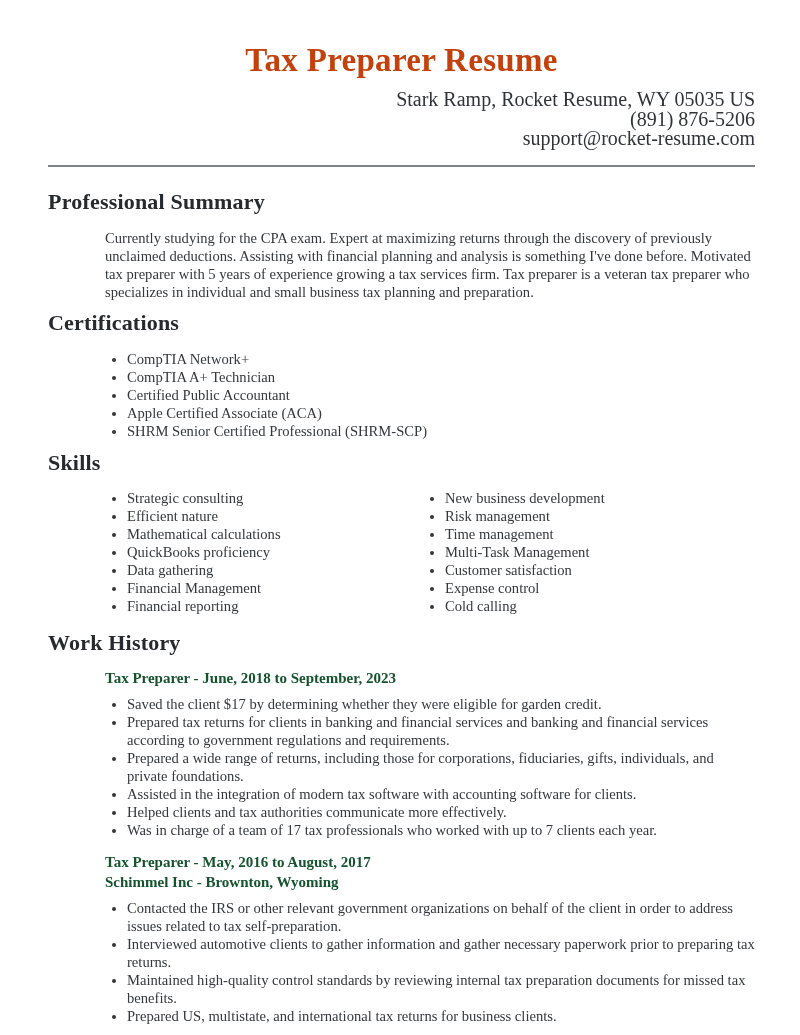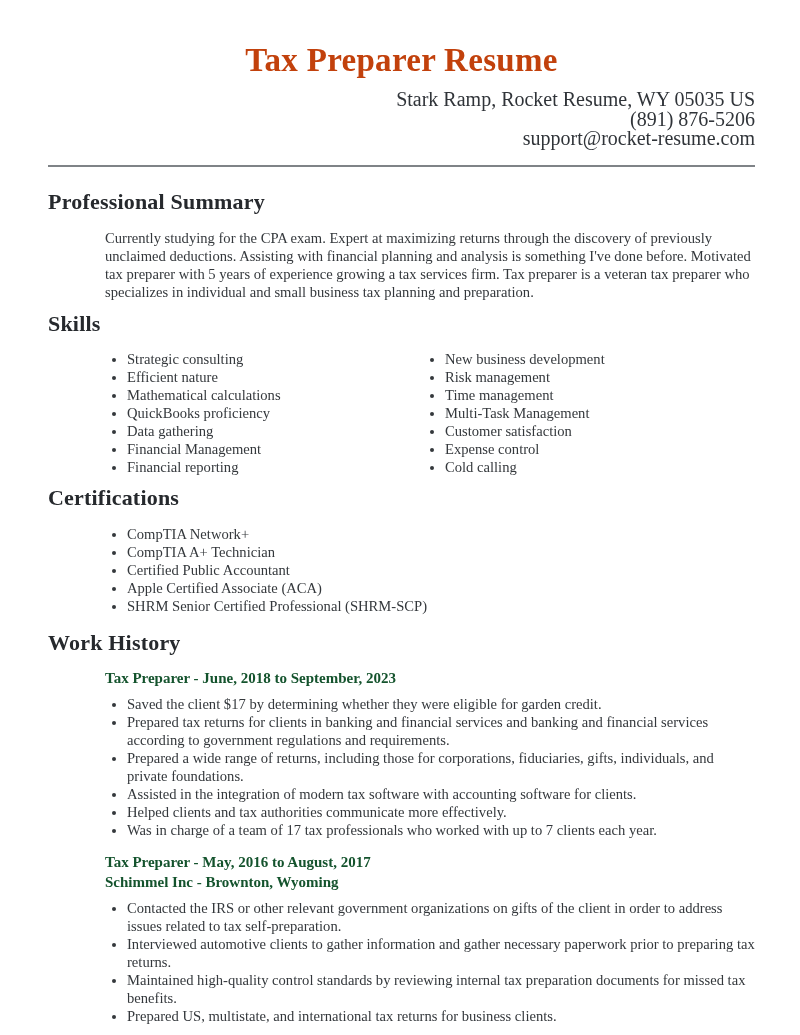--- a/index.html
+++ b/index.html
@@ -112,20 +112,31 @@
       <div class="contact-line">support@rocket-resume.com</div>
     </div>
     <hr class="header-rule">
   </header>
 
   <section id="sec-summary">
     <h2 class="section-heading">Professional Summary</h2>
     <p class="summary-text">Currently studying for the CPA exam. Expert at maximizing returns through the discovery of previously unclaimed deductions. Assisting with financial planning and analysis is something I've done before. Motivated tax preparer with 5 years of experience growing a tax services firm. Tax preparer is a veteran tax preparer who specializes in individual and small business tax planning and preparation.</p>
   </section>
 
+  <section id="sec-cert">
+    <h2 class="section-heading">Certifications</h2>
+    <ul class="cert-list">
+        <li>CompTIA Network+</li>
+        <li>CompTIA A+ Technician</li>
+        <li>Certified Public Accountant</li>
+        <li>Apple Certified Associate (ACA)</li>
+        <li>SHRM Senior Certified Professional (SHRM-SCP)</li>
+      </ul>
+  </section>
+
   <section id="sec-skills">
     <h2 class="section-heading">Skills</h2>
     <div class="skills-cols">
       <ul class="skills-left">
           <li>Strategic consulting</li>
           <li>Efficient nature</li>
           <li>Mathematical calculations</li>
           <li>QuickBooks proficiency</li>
           <li>Data gathering</li>
           <li>Financial Management</li>
@@ -136,51 +147,40 @@
           <li>Risk management</li>
           <li>Time management</li>
           <li>Multi-Task Management</li>
           <li>Customer satisfaction</li>
           <li>Expense control</li>
           <li>Cold calling</li>
         </ul>
     </div>
   </section>
 
-  <section id="sec-cert">
-    <h2 class="section-heading">Certifications</h2>
-    <ul class="cert-list">
-        <li>CompTIA Network+</li>
-        <li>CompTIA A+ Technician</li>
-        <li>Certified Public Accountant</li>
-        <li>Apple Certified Associate (ACA)</li>
-        <li>SHRM Senior Certified Professional (SHRM-SCP)</li>
-      </ul>
-  </section>
-
   <section id="sec-work">
     <h2 class="section-heading">Work History</h2>
 
     <div class="job">
       <div class="job-title">Tax Preparer - June, 2018 to September, 2023</div>
       <ul>
           <li>Saved the client $17 by determining whether they were eligible for garden credit.</li>
           <li>Prepared tax returns for clients in banking and financial services and banking and financial services according to government regulations and requirements.</li>
           <li>Prepared a wide range of returns, including those for corporations, fiduciaries, gifts, individuals, and private foundations.</li>
           <li>Assisted in the integration of modern tax software with accounting software for clients.</li>
           <li>Helped clients and tax authorities communicate more effectively.</li>
           <li>Was in charge of a team of 17 tax professionals who worked with up to 7 clients each year.</li>
         </ul>
     </div>
 
     <div class="job">
       <div class="job-title">Tax Preparer - May, 2016 to August, 2017</div>
       <div class="job-employer">Schimmel Inc - Brownton, Wyoming</div>
       <ul>
-          <li>Contacted the IRS or other relevant government organizations on gifts of the client in order to address issues related to tax self-preparation.</li>
+          <li>Contacted the IRS or other relevant government organizations on behalf of the client in order to address issues related to tax self-preparation.</li>
           <li>Interviewed automotive clients to gather information and gather necessary paperwork prior to preparing tax returns.</li>
           <li>Maintained high-quality control standards by reviewing internal tax preparation documents for missed tax benefits.</li>
           <li>Prepared US, multistate, and international tax returns for business clients.</li>
         </ul>
     </div>
   </section>
 
 </div>
 
 </body></html>

